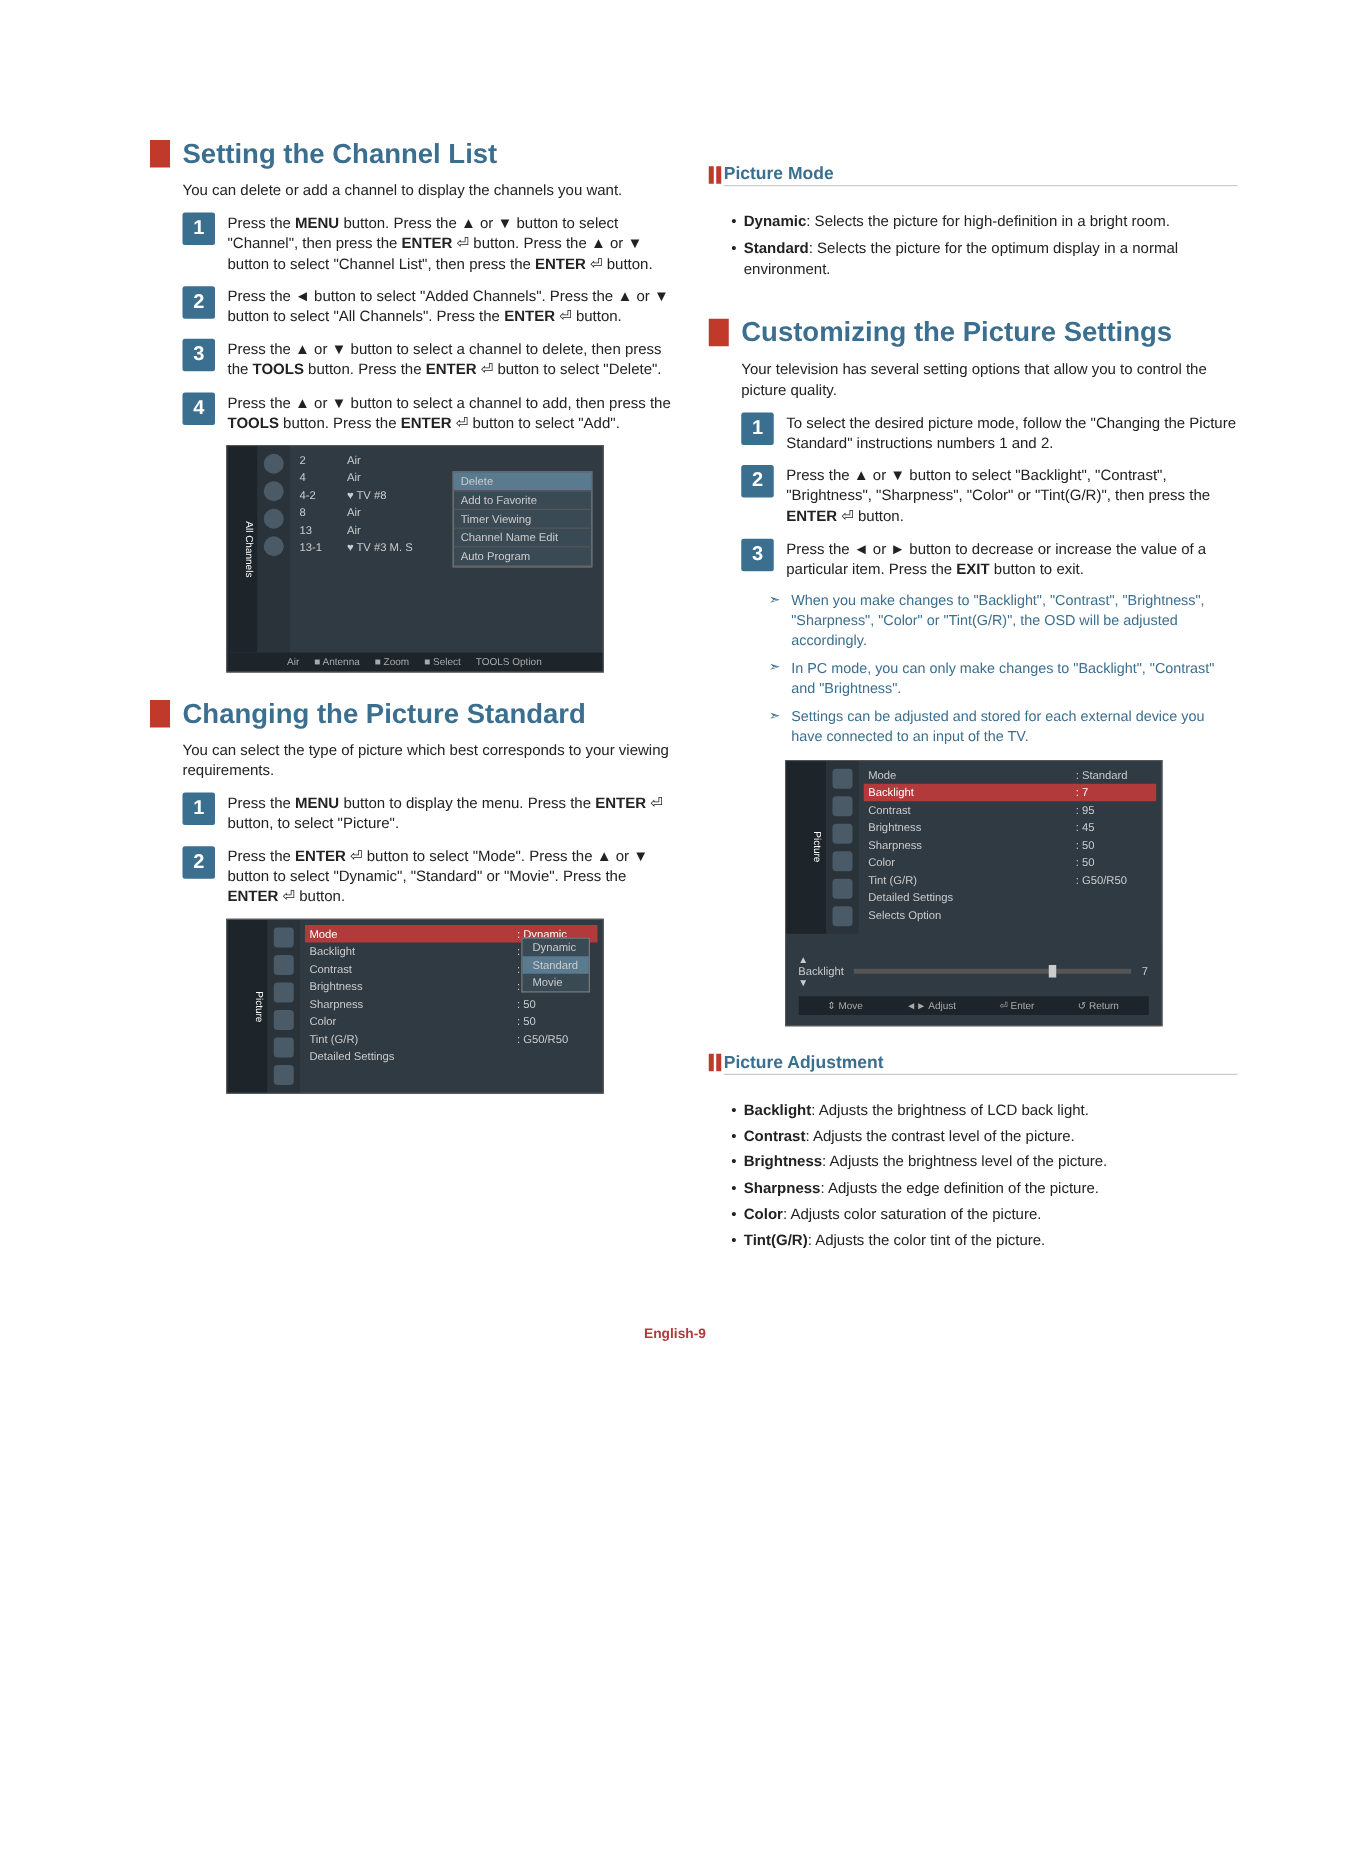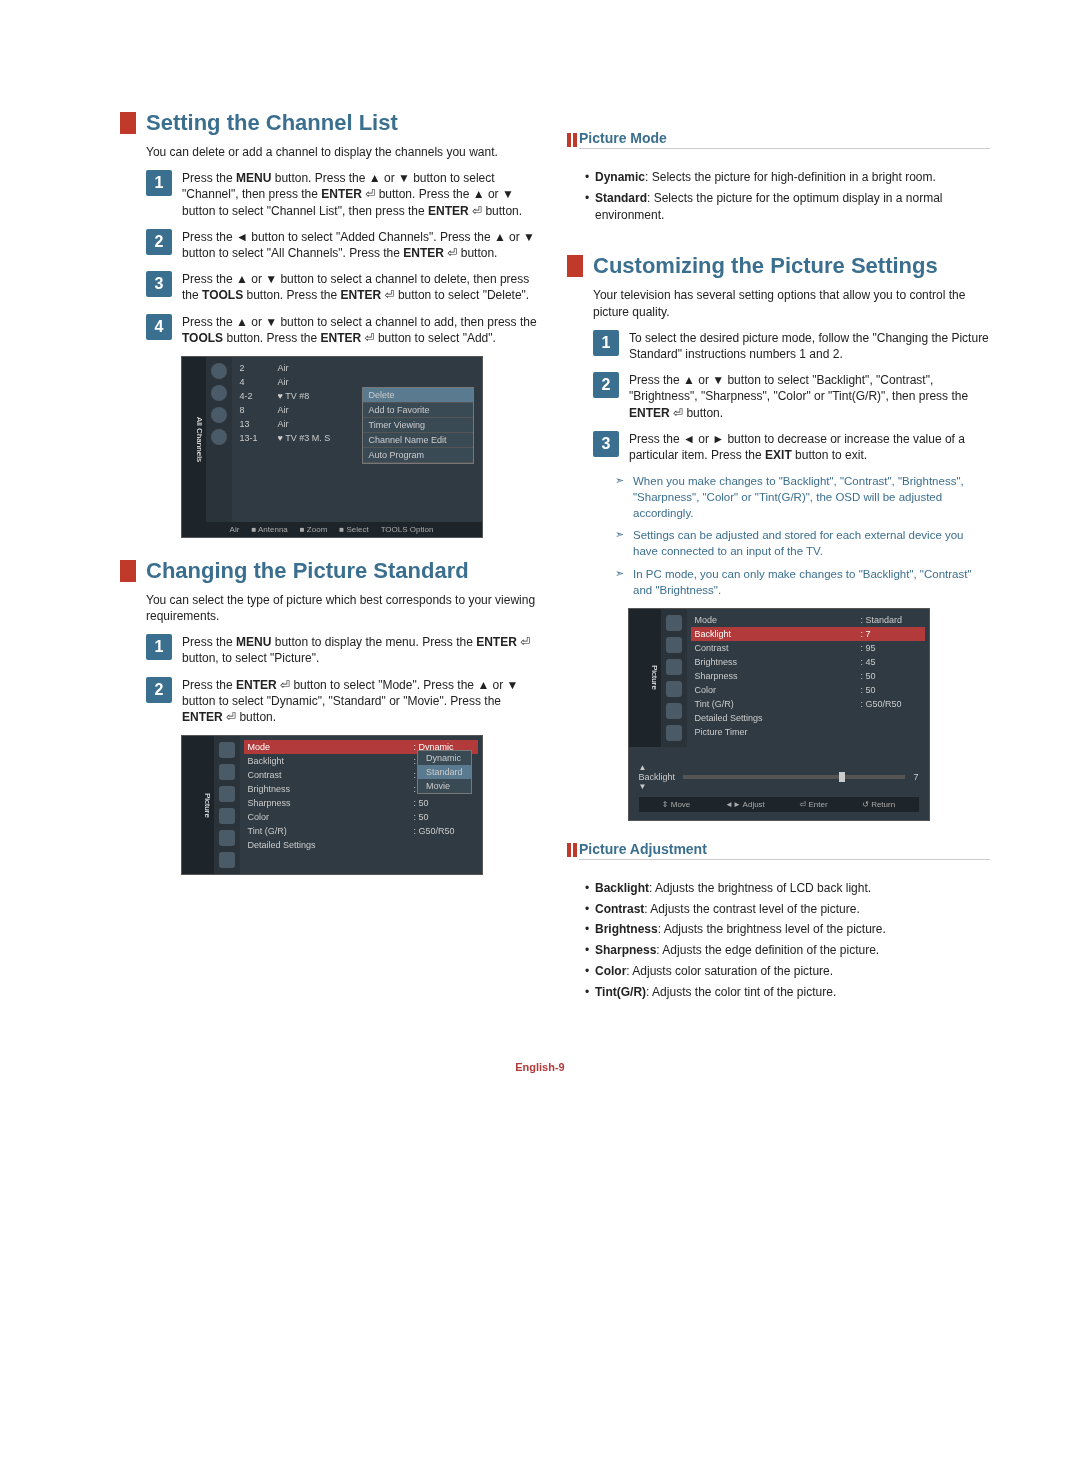--- a/index.html
+++ b/index.html
@@ -256,21 +256,21 @@
     gap:6px;
     padding:6px 0;
   }
   .cl-icons span { width:16px;height:16px;background:#4a5a66;border-radius:50%; }
   .cl-rows { flex:1; padding:4px; }
   .cl-row { display:flex; padding:2px 4px; gap:8px; }
   .cl-row .num { width:30px; }
   .cl-menu {
     position:absolute;
     right:8px;
-    top:30px;
+    top:20px;
     background:#3a4a55;
     border:1px solid #777;
     font-size:9px;
     width:110px;
   }
   .cl-menu div { padding:2px 6px; border-bottom:1px solid #555; }
   .cl-menu .sel { background:#5a7a8f; }
   .cl-footer {
     background:#1d252b;
     padding:3px 6px;
@@ -460,22 +460,22 @@
           <div class="step-num">2</div>
           <div class="step-text">Press the ▲ or ▼ button to select "Backlight", "Contrast", "Brightness", "Sharpness", "Color" or "Tint(G/R)", then press the <b>ENTER</b> ⏎ button.</div>
         </div>
         <div class="step">
           <div class="step-num">3</div>
           <div class="step-text">Press the ◄ or ► button to decrease or increase the value of a particular item. Press the <b>EXIT</b> button to exit.</div>
         </div>
       </div>
     <div class="notes" id="right-sec1-notes">
         <div class="note">When you make changes to "Backlight", "Contrast", "Brightness", "Sharpness", "Color" or "Tint(G/R)", the OSD will be adjusted accordingly.</div>
+        <div class="note">In PC mode, you can only make changes to "Backlight", "Contrast" and "Brightness".</div>
         <div class="note">Settings can be adjusted and stored for each external device you have connected to an input of the TV.</div>
-        <div class="note">In PC mode, you can only make changes to "Backlight", "Contrast" and "Brightness".</div>
       </div>
 
     <div class="osd">
       <div class="osd-inner">
         <div class="osd-side">Picture</div>
         <div class="osd-icons">
           <span></span>
           <span></span>
           <span></span>
           <span></span>
@@ -509,21 +509,21 @@
             </div>
             <div class="osd-row">
               <span class="k">Tint (G/R)</span>
               <span class="v">: G50/R50</span>
             </div>
             <div class="osd-row">
               <span class="k">Detailed Settings</span>
               <span class="v"></span>
             </div>
             <div class="osd-row">
-              <span class="k">Picture Timer</span>
+              <span class="k">Selects Option</span>
               <span class="v"></span>
             </div>
           </div>
       </div>
       <div class="osd-slider-block">
         <div style="font-size:8px;">▲</div>
         <div class="osd-slider-row">
           <span>Backlight</span>
           <div class="osd-slider-track">
             <div class="osd-slider-thumb" id="slider-thumb" style="left: 70%;"></div>

